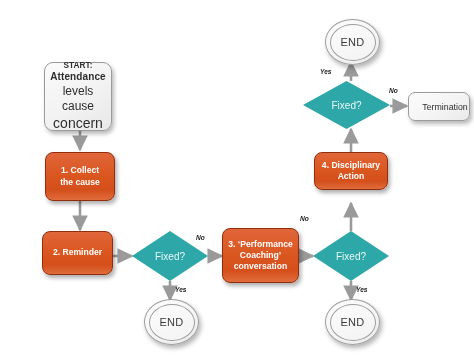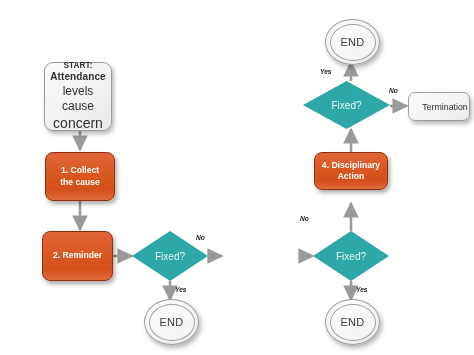--- a/index.html
+++ b/index.html
@@ -176,31 +176,36 @@
     <span class="l2">Attendance</span>
     <span class="l3">levels cause</span>
     <span class="l4">concern</span>
   </div>
 
   <div class="node proc" style="left:45px; top:152px; width:70px; height:49px;">
     <span class="ln">1. Collect</span>
     <span class="ln">the cause</span>
   </div>
 
-  <div class="node proc" style="left:42px; top:231px; width:71px; height:50px;">
+  <div class="node proc" style="left:42px; top:231px; width:71px; height:44px;">
     <span class="ln">2. Reminder</span>
   </div>
 
   <div class="diamond-wrap" style="left:132px; top:231px; width:76px; height:50px;">
     <svg class="diamond-shape" viewBox="0 0 76 50" preserveAspectRatio="none">
       <polygon points="38,0 76,25 38,50 0,25" fill="#2da7a7"></polygon>
     </svg>
     <div class="diamond-label">Fixed?</div>
   </div>
 
+  <div class="node proc" style="left:222px; top:228px; width:77px; height:55px;">
+    <span class="ln">3. ‘Performance</span>
+    <span class="ln">Coaching’</span>
+    <span class="ln">conversation</span>
+  </div>
 
   <div class="diamond-wrap" style="left:313px; top:231px; width:76px; height:50px;">
     <svg class="diamond-shape" viewBox="0 0 76 50" preserveAspectRatio="none">
       <polygon points="38,0 76,25 38,50 0,25" fill="#2da7a7"></polygon>
     </svg>
     <div class="diamond-label">Fixed?</div>
   </div>
 
   <div class="node proc" style="left:314px; top:152px; width:74px; height:38px;">
     <span class="ln">4. Disciplinary</span>

